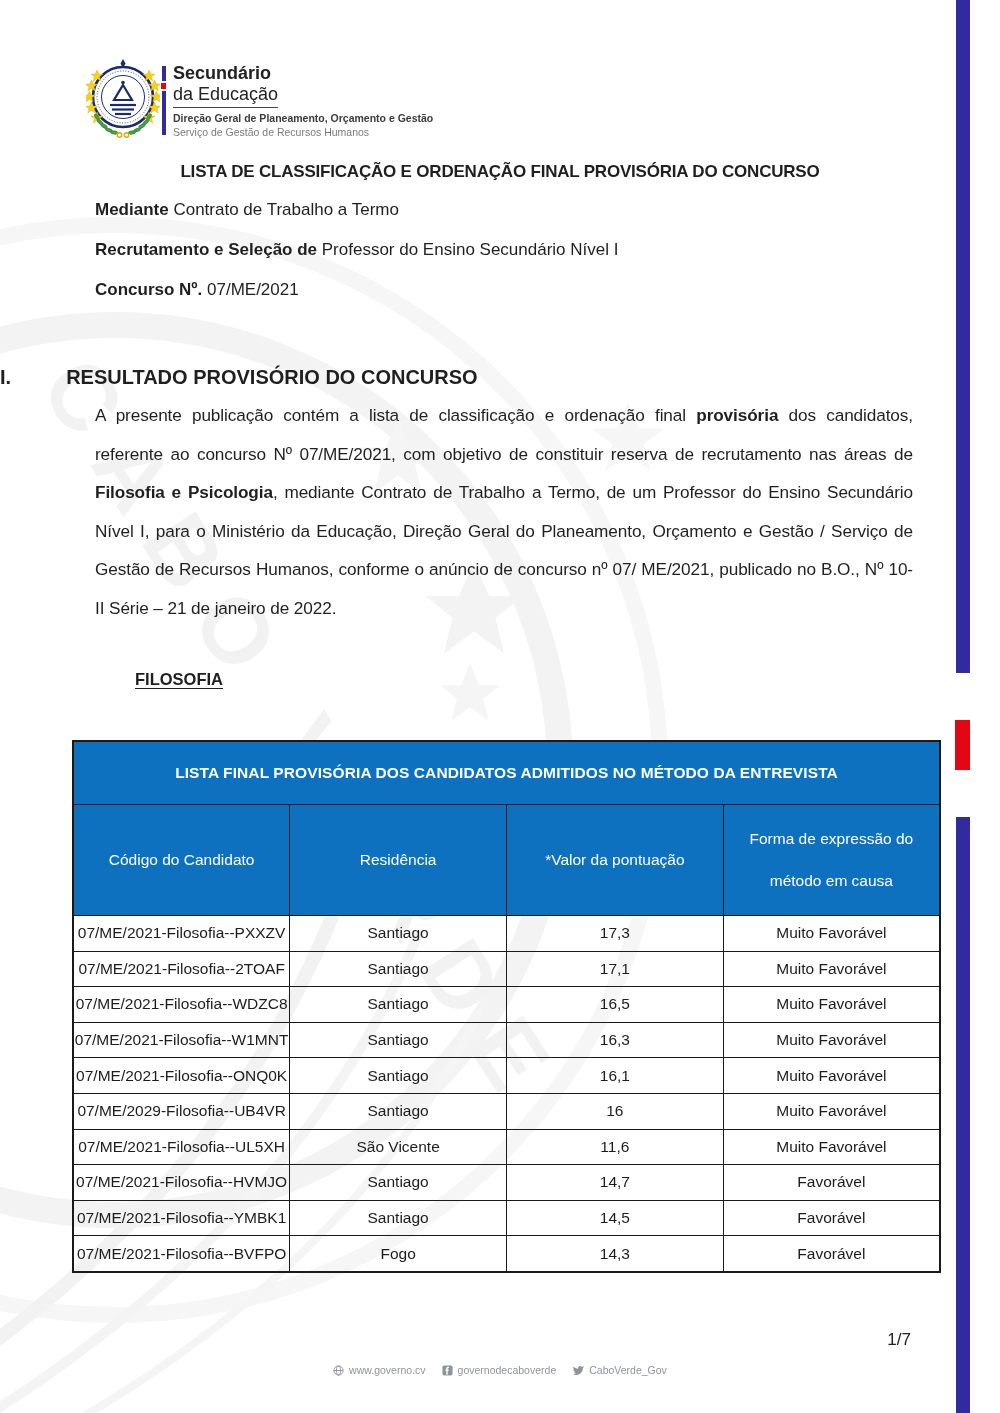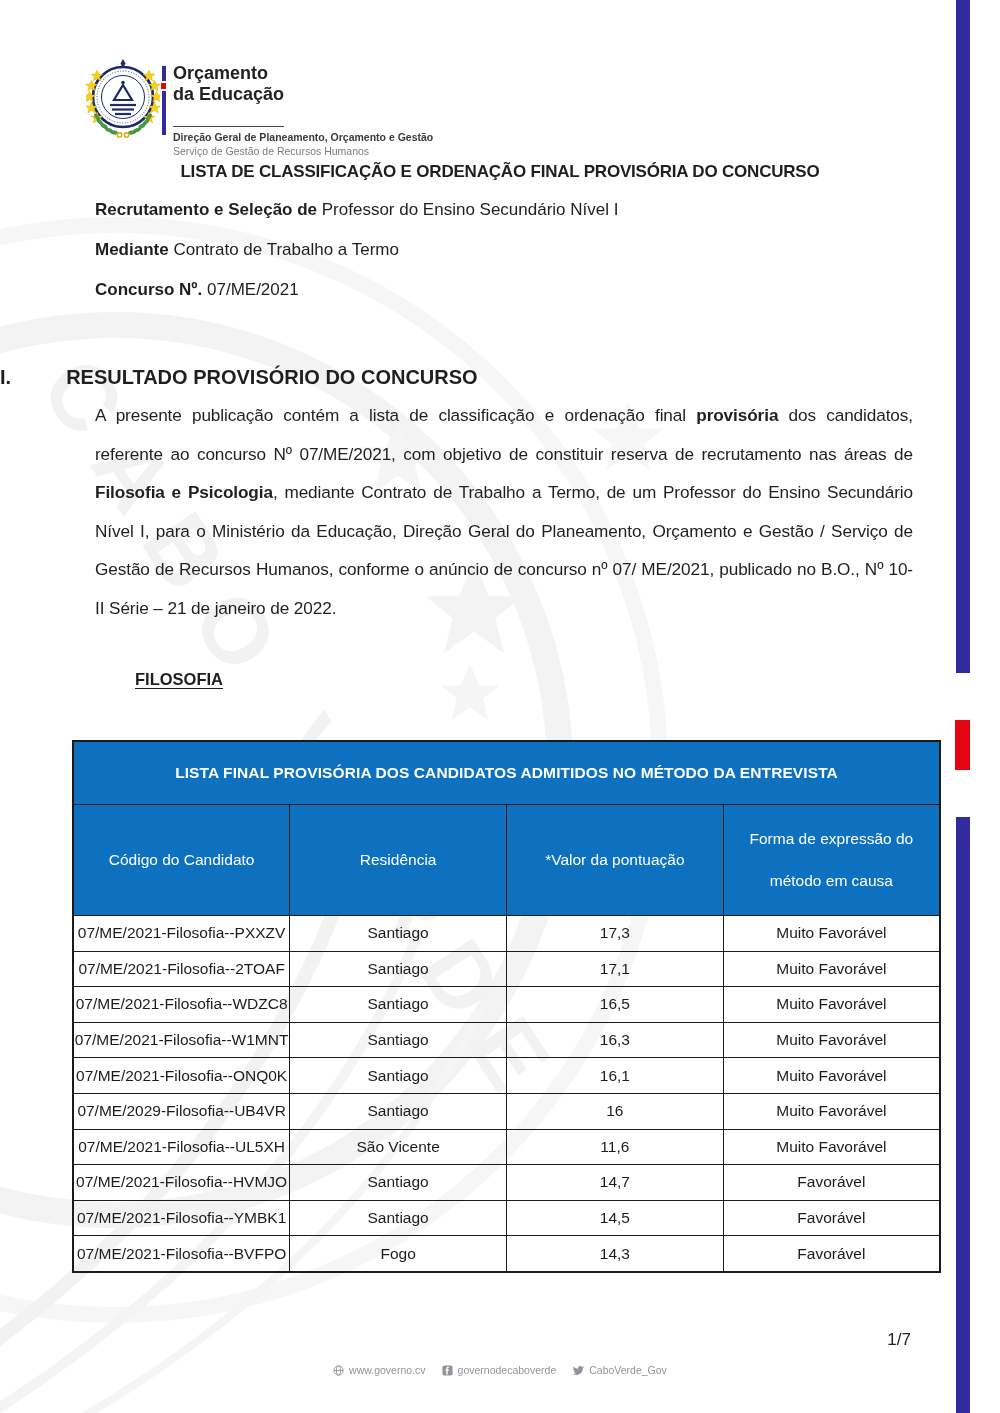--- a/index.html
+++ b/index.html
@@ -21,22 +21,22 @@
   .bar-right.bottom{top:817px;height:596px;background:var(--indigo);}
   
   .logo-wrap{position:absolute;left:86px;top:58px;display:flex;align-items:flex-start;}
   .logo-emblem{width:74px;height:80px;}
   .logo-sep{display:flex;flex-direction:column;margin:8px 7px 0 2px;width:4px;}
   .logo-sep .seg1{height:15px;background:var(--indigo);}
   .logo-sep .seg2{height:6px;margin:2px 0;background:var(--red);width:5px;margin-left:-1px;}
   .logo-sep .seg3{height:44px;background:var(--indigo);}
   .logo-text{padding-top:5px;}
   .logo-text .l1{font-size:18px;font-weight:bold;color:#222;line-height:21px;}
-  .logo-text .l2{font-size:18px;font-weight:bold;color:#222;line-height:21px;
-                 border-bottom:1.5px solid #444;display:inline-block;padding-bottom:21px;}
+  .logo-text .l2{font-size:18px;font-weight:normal;color:#222;line-height:21px;
+                 border-bottom:1.5px solid #444;display:inline-block;padding-bottom:2px;}
   .logo-text .l3{font-size:10.5px;font-weight:bold;color:#3a3a3a;margin-top:4px;}
   .logo-text .l4{font-size:10.5px;color:#7b7b7b;margin-top:2px;}
   
   .doc-title{position:absolute;top:162px;left:0;width:100%;text-align:center;
              font-size:17px;font-weight:bold;letter-spacing:-0.2px;}
   .meta-lines{position:absolute;left:95px;top:200px;}
   .meta-line{font-size:17px;margin-bottom:20px;}
   .meta-line .b{font-weight:bold;}
   .section-heading{position:absolute;top:350px;left:0;width:100%;text-align:left;
                    font-size:20px;font-weight:bold;margin-top:16px;}
@@ -147,32 +147,32 @@
           <circle cx="33.5" cy="77" r="2.2"></circle>
           <circle cx="40.5" cy="77" r="2.2"></circle>
         </g>
       </svg>
       <div class="logo-sep">
         <div class="seg1"></div>
           <div class="seg2"></div>
           <div class="seg3"></div>
       </div>
       <div class="logo-text">
-        <div class="l1">Orçamento</div>
+        <div class="l1">Secundário</div>
         <div><span class="l2">da Educação</span></div>
         <div class="l3">Direção Geral de Planeamento, Orçamento e Gestão</div>
         <div class="l4">Serviço de Gestão de Recursos Humanos</div>
       </div>
     </div>
 
     <div class="doc-title">LISTA DE CLASSIFICAÇÃO E ORDENAÇÃO FINAL PROVISÓRIA DO CONCURSO</div>
 
     <div class="meta-lines">
+        <div class="meta-line"><span class="b">Mediante</span><span> Contrato de Trabalho a Termo</span></div>
         <div class="meta-line"><span class="b">Recrutamento e Seleção de</span><span> Professor do Ensino Secundário Nível I</span></div>
-        <div class="meta-line"><span class="b">Mediante</span><span> Contrato de Trabalho a Termo</span></div>
         <div class="meta-line"><span class="b">Concurso Nº.</span><span> 07/ME/2021</span></div>
       </div>
 
     <div class="section-heading">
       <span class="num">I.</span><span>RESULTADO PROVISÓRIO DO CONCURSO</span>
     </div>
 
     <div class="intro"><span>A presente publicação contém a lista de classificação e ordenação final </span><span class="b">provisória</span><span> dos candidatos, referente ao concurso Nº 07/ME/2021, com objetivo de constituir reserva de recrutamento nas áreas de </span><span class="b">Filosofia e Psicologia</span><span>, mediante Contrato de Trabalho a Termo, de um Professor do Ensino Secundário Nível I, para o Ministério da Educação, Direção Geral do Planeamento, Orçamento e Gestão / Serviço de Gestão de Recursos Humanos, conforme o anúncio de concurso nº 07/ ME/2021, publicado no B.O., Nº 10- II Série – 21 de janeiro de 2022.</span></div>
 
     <div class="area-heading">FILOSOFIA</div>

